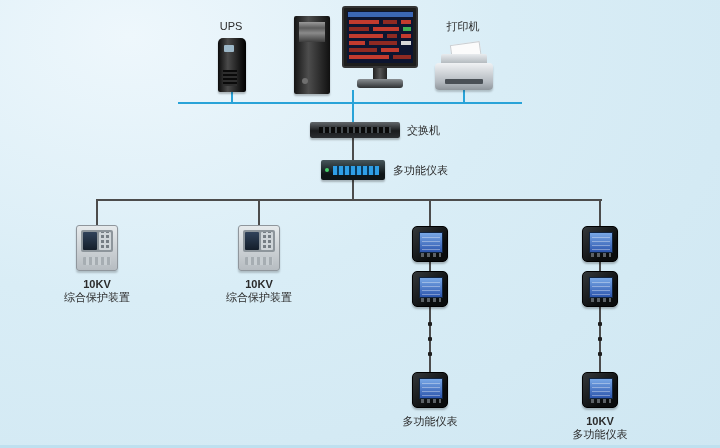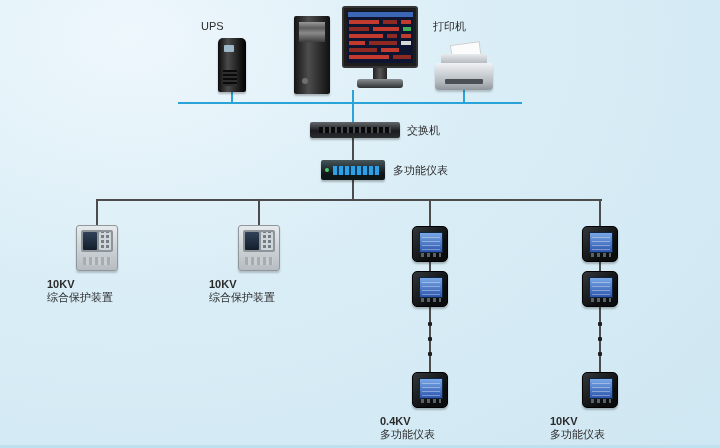--- a/index.html
+++ b/index.html
@@ -1,21 +1,21 @@
 <!DOCTYPE html>
 <html><head>
 <meta charset="utf-8">
 <style>
   html,body{margin:0;padding:0;}
   body{font-family:"Liberation Sans", sans-serif;}
   .canvas{
     position:relative;width:720px;height:448px;overflow:hidden;
     background:radial-gradient(ellipse at 18% 8%, #eef7fc 0%, #d9edf6 45%, #cfe7f2 100%);
   }
-  .label{position:absolute;text-align:left;font-size:11px;color:#2b2b2b;line-height:13px;white-space:nowrap;}
+  .label{position:absolute;text-align:center;font-size:11px;color:#2b2b2b;line-height:13px;white-space:nowrap;}
   .label .kv{font-weight:bold;}
   .line{position:absolute;}
   .bus{background:#29a3d8;}
   .branch{background:#4c4c4c;}
 
   
   .ups{position:absolute;left:218px;top:38px;width:28px;height:54px;border-radius:5px 5px 2px 2px;
     background:linear-gradient(90deg,#0b0b0b,#4a4a4a 35%,#151515 80%,#000);box-shadow:0 2px 2px rgba(0,0,0,.25);}
   .ups::before{content:"";position:absolute;left:6px;top:7px;width:10px;height:7px;background:#9db8c8;border-radius:1px;}
   .ups::after{content:"";position:absolute;left:5px;bottom:6px;width:14px;height:16px;
@@ -180,21 +180,20 @@
   <div class="vdots" style="left:428px;top:322px">
     <span></span>
       <span></span>
       <span></span>
   </div>
   <div class="meter" style="left:412px;top:372px">
     <div class="meter-lcd"></div>
     <div class="meter-btns"></div>
   </div>
   <div class="label" style="left:380px;top:415px;width:100px">
-    <div class="kv">0.4KV</div>
     <div>多功能仪表</div>
   </div>
 
   <div class="meter" style="left:582px;top:226px">
     <div class="meter-lcd"></div>
     <div class="meter-btns"></div>
   </div>
   <div class="meter" style="left:582px;top:271px">
     <div class="meter-lcd"></div>
     <div class="meter-btns"></div>

